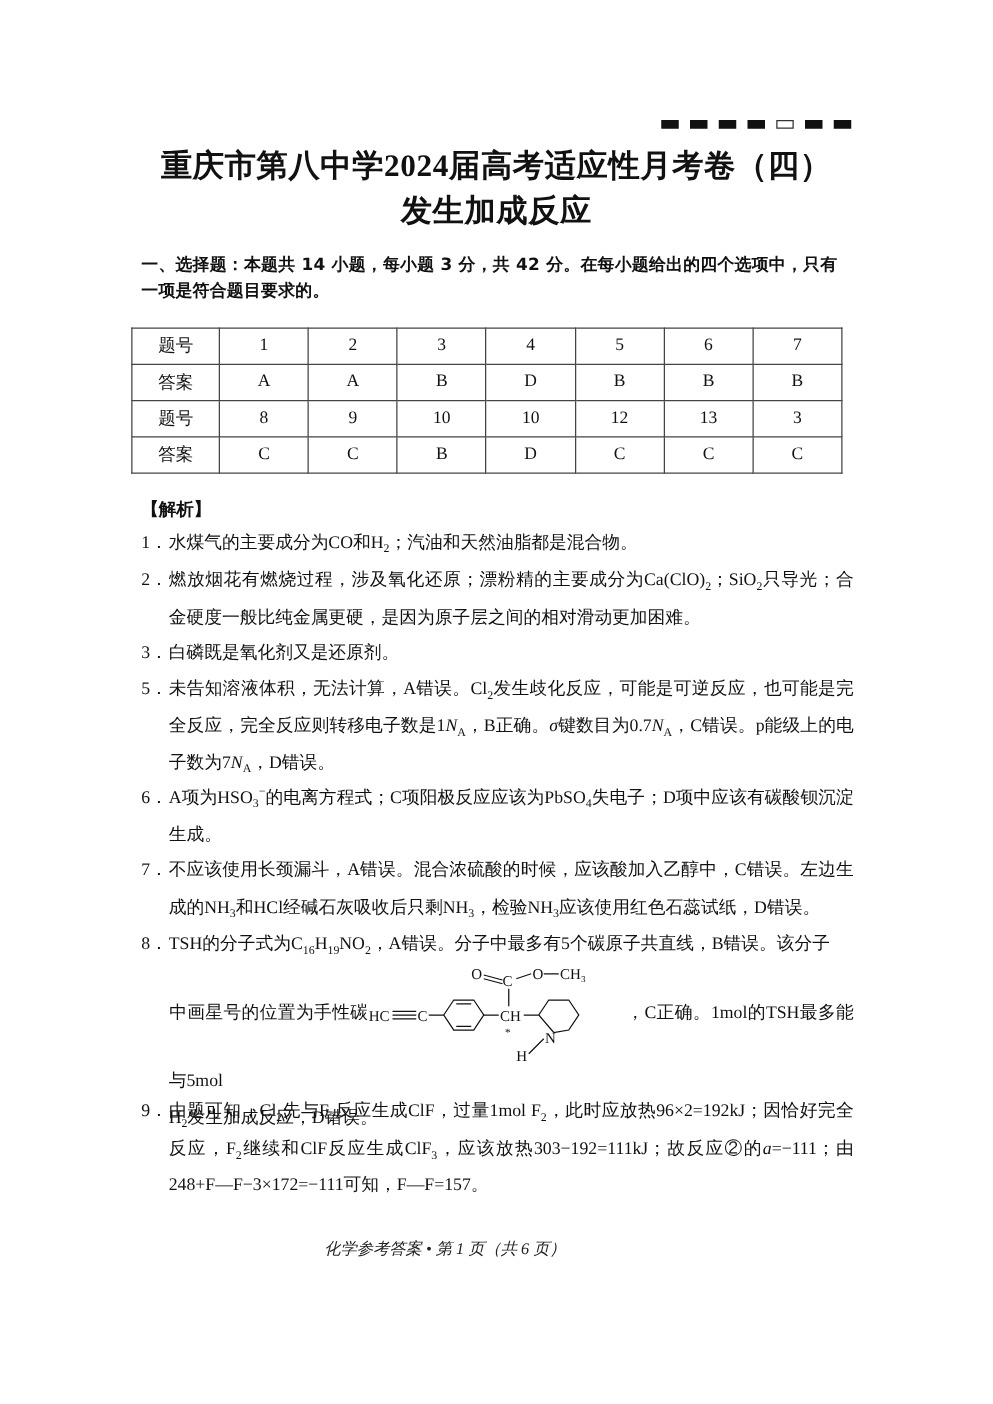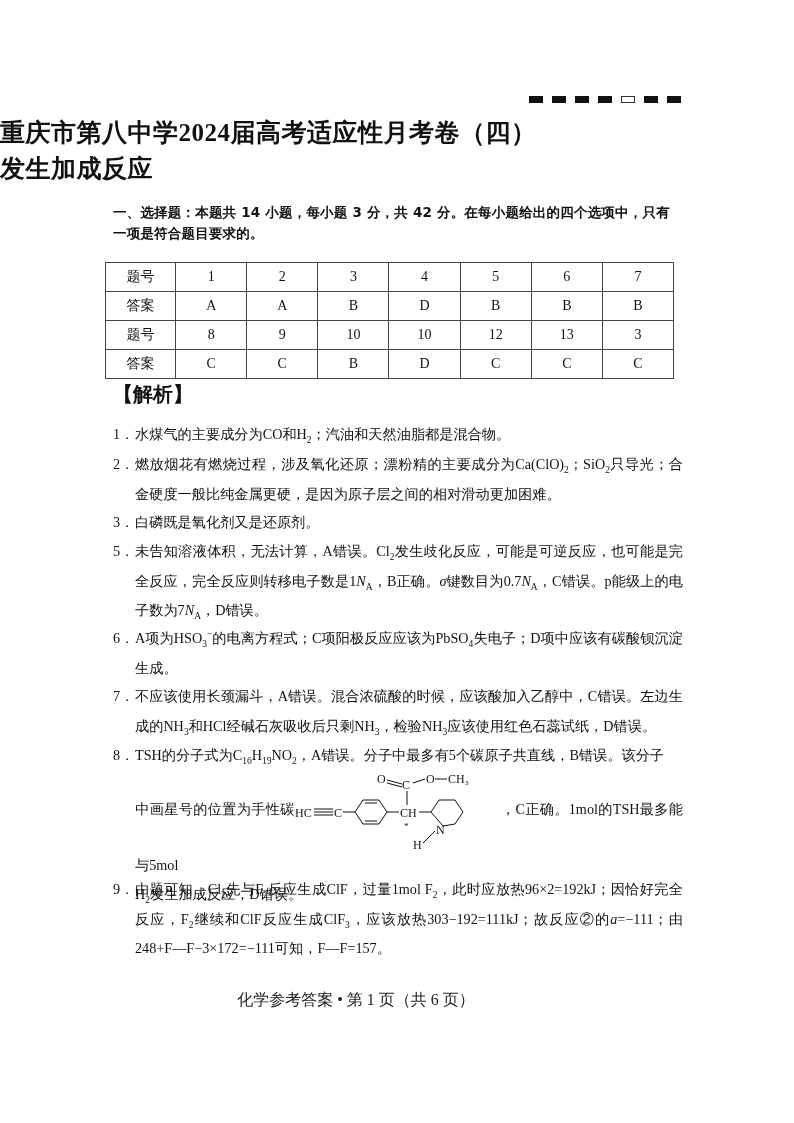--- a/index.html
+++ b/index.html
@@ -6,21 +6,21 @@
   body {
     width: 794px; height: 1123px; position: relative; overflow: hidden;
     font-family: "Liberation Serif", "DejaVu Serif", serif;
     color: #111;
   }
   .marks { position: absolute; top: 96px; left: 529px; display: flex; gap: 9px; }
   .mark { width: 14px; height: 7px; background: #111; }
   .mark.hollow { background: #fff; border: 1px solid #333; width: 12px; height: 5px; }
 
   .title {
-    position: absolute; left: 0; width: 794px; text-align: left;
+    position: absolute; left: 0; width: 794px; text-align: center;
     font-weight: bold; font-size: 25px; letter-spacing: 0.5px;
   }
   .title.t1 { top: 116px; }
   .title.t2 { top: 152px; }
 
   .section-head {
     position: absolute; left: 113px; top: 202px; width: 570px;
     font-family: "DejaVu Sans", "Liberation Sans", sans-serif;
     font-size: 13.5px; line-height: 21px; font-weight: bold; letter-spacing: 0.2px;
   }
@@ -30,39 +30,39 @@
     border-collapse: collapse; border: 1.5px solid #222;
     font-size: 14px;
   }
   table.answers td {
     border: 1px solid #444; height: 28px; text-align: center; padding: 0;
     width: 71px;
   }
   table.answers td.head { width: 70px; }
 
   .analysis-label {
-    position: absolute; left: 113px; top: 381px; font-size: 20px; font-weight: bold;
+    position: absolute; left: 113px; top: 399px; font-size: 14px; font-weight: bold;
     font-family: Liberation Mono, monospace;
   }
 
   .item {
     position: absolute; left: 113px; width: 570px; font-size: 14.2px;
     line-height: 29.5px; text-align: justify;
   }
   .item .num { position: absolute; left: 0; top: 0; }
   .item .body { padding-left: 22px; }
   sub, sup { font-size: 9.5px; line-height: 0; }
   .it { font-style: italic; }
 
   .mol { display: inline-block; vertical-align: middle; width: 206px; height: 80px; position: relative; }
   .mol svg { width: 206px; height: 80px; }
 
   .footer {
     position: absolute; top: 990px; left: 0; width: 712px; text-align: center;
-    font-size: 16px; color: #222;
+    font-size: 13px; color: #222; font-style: italic;
   }
 </style>
 </head>
 <body>
 
 <div class="marks">
   <span class="mark"></span>
   <span class="mark"></span>
   <span class="mark"></span>
   <span class="mark"></span>

